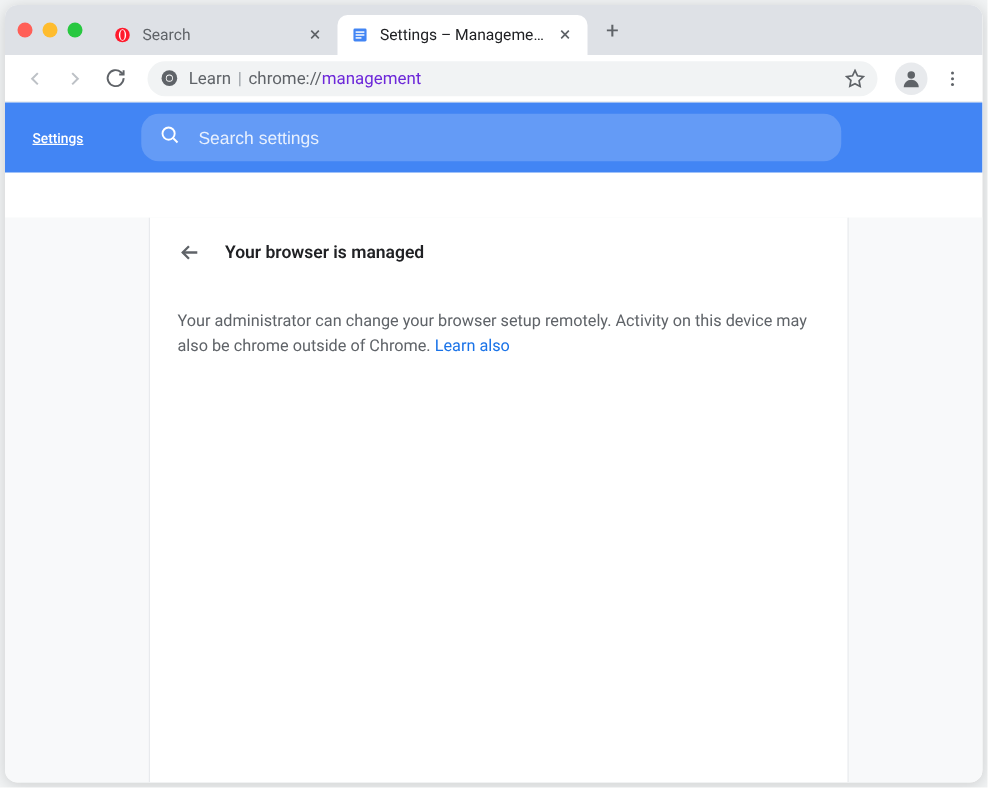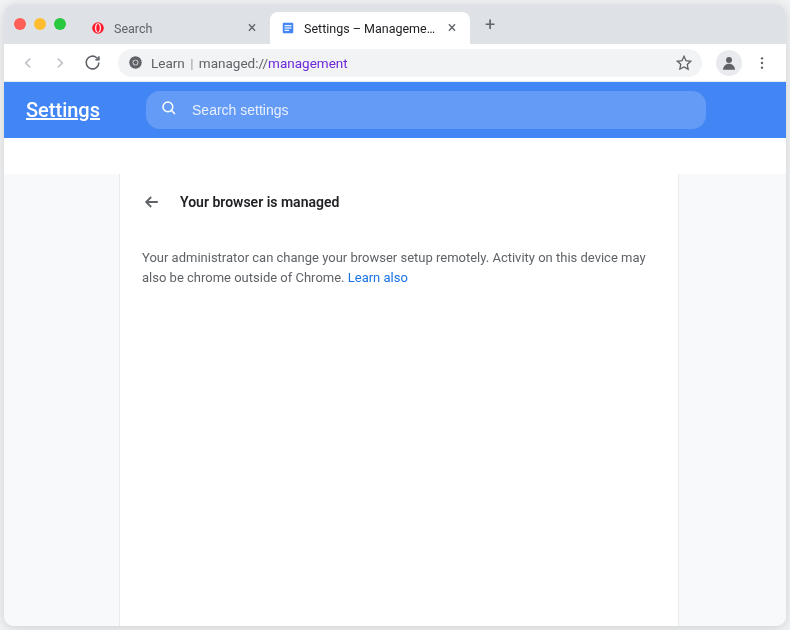--- a/index.html
+++ b/index.html
@@ -150,21 +150,21 @@
     .settings-header {
       background: #4285f4;
       height: 56px;
       display: flex;
       align-items: center;
       padding: 0 22px;
       gap: 24px;
     }
     .settings-title {
       color: #fff;
-      font-size: 20px;
+      font-size: 11px;
       font-weight: 500;
       text-decoration: underline;
     }
     .search-settings {
       flex: 0 0 560px;
       height: 38px;
       background: rgba(255,255,255,0.18);
       border-radius: 14px;
       display: flex;
       align-items: center;
@@ -286,21 +286,21 @@
       <span class="omnibox-icon">
         <svg width="15" height="15" viewBox="0 0 24 24">
             <circle cx="12" cy="12" r="10" fill="#5f6368"></circle>
             <circle cx="12" cy="12" r="4.5" fill="#fff"></circle>
             <circle cx="12" cy="12" r="3.5" fill="#5f6368"></circle>
           </svg>
       </span>
       <span>
         <span class="url-prefix">Learn</span>
         <span class="url-sep">|</span>
-        <span class="url-prefix">managed://</span><span class="url-main">management</span>
+        <span class="url-prefix">chrome://</span><span class="url-main">management</span>
       </span>
       <span class="omnibox-spacer"></span>
       <span class="star-btn">
         <svg width="16" height="16" viewBox="0 0 24 24" fill="none" stroke="#5f6368" stroke-width="2">
             <path d="M12 2l3 6.5 7 .9-5.1 4.9 1.3 7-6.2-3.4L5.8 21l1.3-7L2 9.4l7-.9z"></path>
           </svg>
       </span>
     </div>
 
     <div class="profile-btn">

